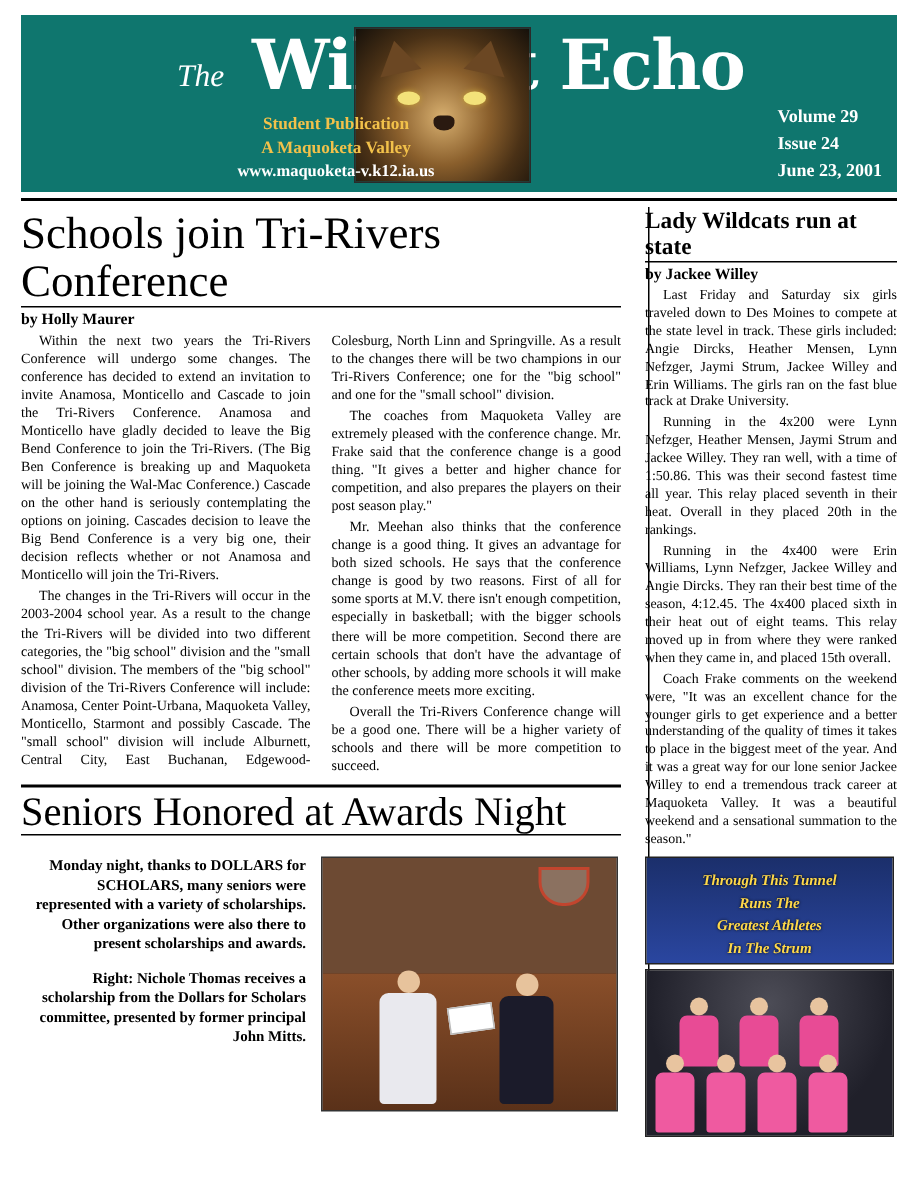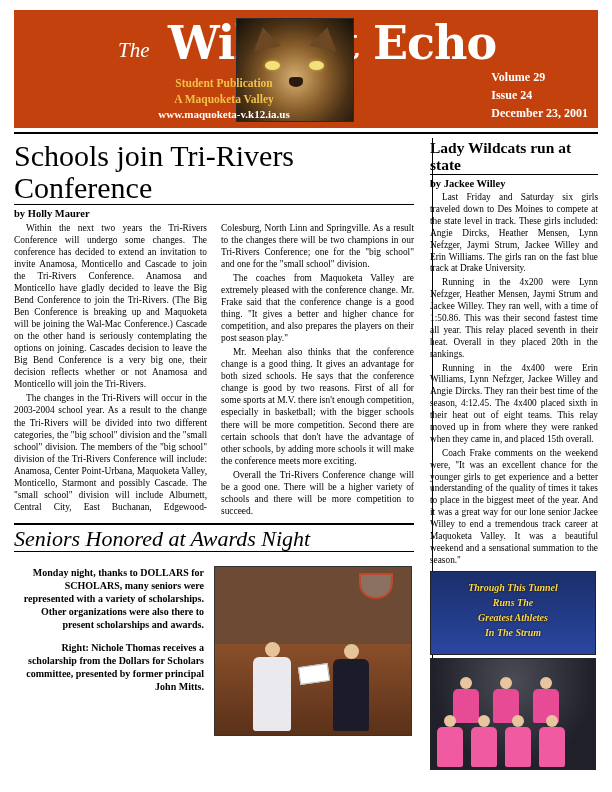--- a/index.html
+++ b/index.html
@@ -11,21 +11,21 @@
     color: #000;
     position: relative;
     overflow: hidden;
   }
   .page { width:612px; height:792px; position:relative; padding: 10px 14px; }
 
   
   .masthead {
     position: relative;
     height: 118px;
-    background: #c2410c;
+    background: #0f766e;
     color: #fff;
     overflow: hidden;
   }
   .mast-title {
     position: absolute;
     left: 96px; top: 6px;
     width: 420px;
     height: 56px;
   }
   .mast-the {
@@ -98,22 +98,21 @@
     line-height: 1.05;
     margin: 2px 0 1px 0;
   }
   .headline.small {
     font-size: 15.5px;
     font-weight: bold;
     line-height: 1.1;
     margin: 1px 0 1px 0;
   }
   .headline.big {
-    font-size: 22px;
-    font-style: italic;
+    font-size: 27px;
   }
   .byline {
     font-family: "Liberation Serif", serif;
     font-size: 10.5px;
     font-weight: bold;
     margin: 1px 0 3px 0;
   }
   .rule-under { border:0; border-top:1px solid #000; margin: 1px 0 3px 0; }
 
   .twocol {
@@ -166,21 +165,21 @@
   .person { position:absolute; bottom: 4px; }
   .person .head { width: 15px; height: 15px; border-radius: 50%; background: #e7c39c; margin: 0 auto; }
   .person .body-w { width: 38px; height: 74px; background: #e9e9ee; border-radius: 6px 6px 3px 3px; }
   .person .body-m { width: 36px; height: 72px; background: #1b1b2a; border-radius: 6px 6px 3px 3px; }
   .p1 { left: 38px; }
   .p2 { left: 118px; }
   .paper { position:absolute; left: 84px; bottom: 52px; width: 30px; height: 18px; background:#fff; transform: rotate(-8deg); border:1px solid #bbb; }
 
   
   .banner-photo {
-    width: 166px; height: 84px;
+    width: 166px; height: 72px;
     margin-top: 4px;
     background: linear-gradient(#1b2f6b, #2a46a0);
     border: 1px solid #222;
     position: relative;
     overflow: hidden;
   }
   .banner-photo .txt {
     position:absolute; left:0; right:0; top: 8px;
     text-align:center;
     color: #ffd94a;
@@ -235,21 +234,21 @@
 
     <div class="mast-sub">
       <div>Student Publication</div>
       <div>A Maquoketa Valley</div>
       <div class="url">www.maquoketa-v.k12.ia.us</div>
     </div>
 
     <div class="mast-right">
       <div>Volume 29</div>
       <div>Issue 24</div>
-      <div>December 23, 2001</div>
+      <div>June 23, 2001</div>
     </div>
   </div>
 
   <hr class="hr-thick">
 
   <div class="content">
     <div class="vrule"></div>
 
     <div class="col-left-wrap">
 

